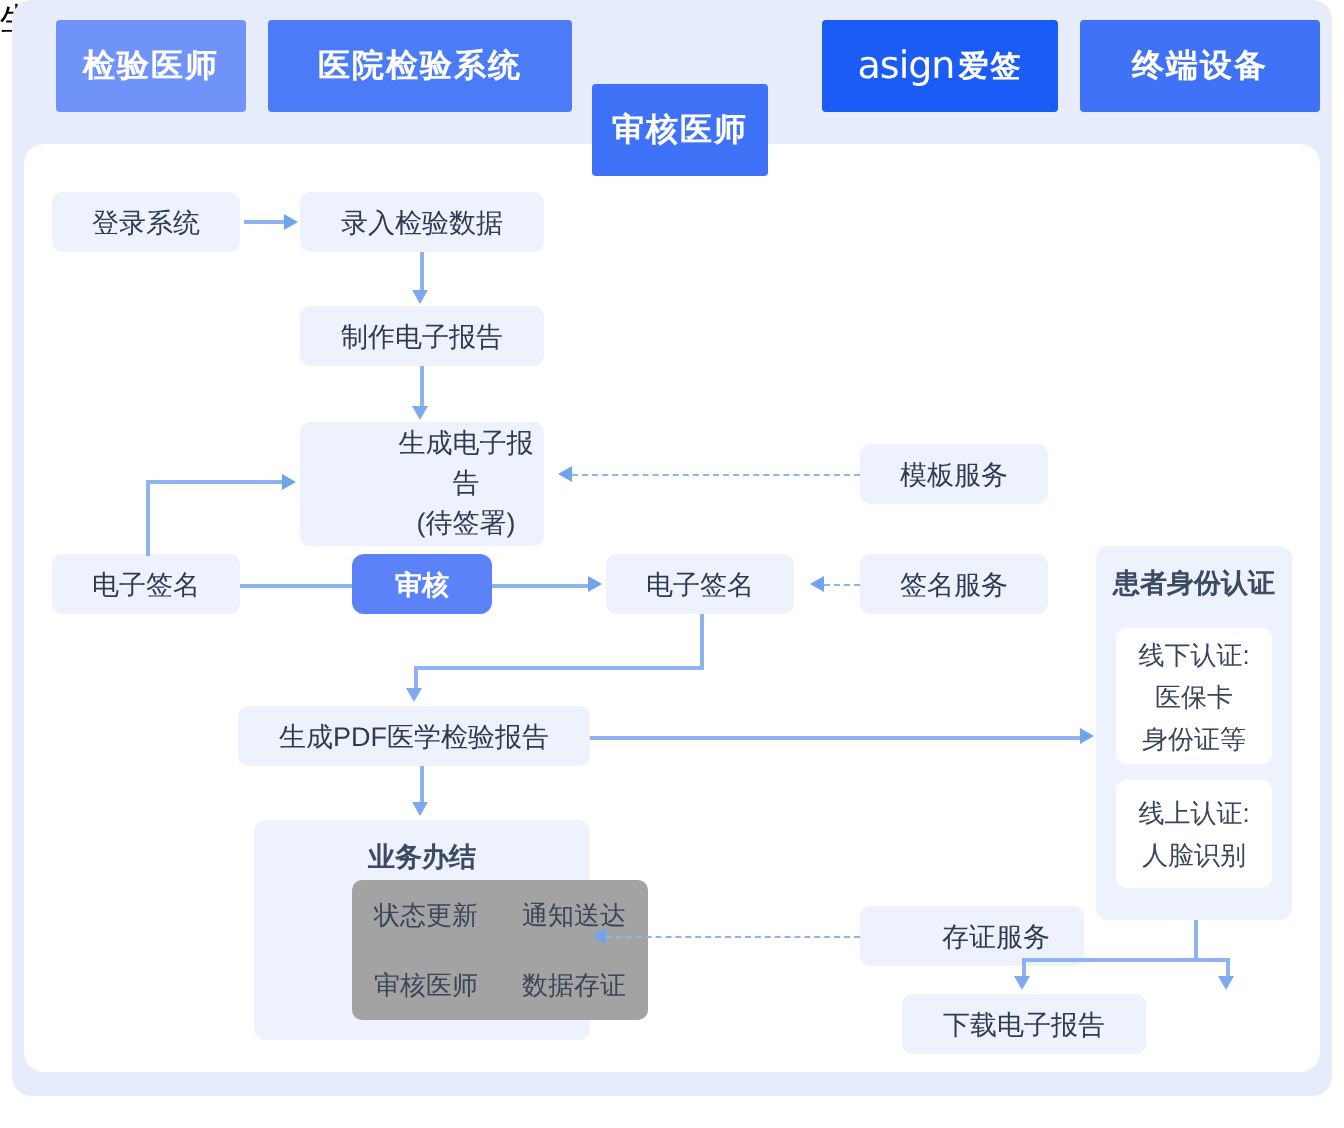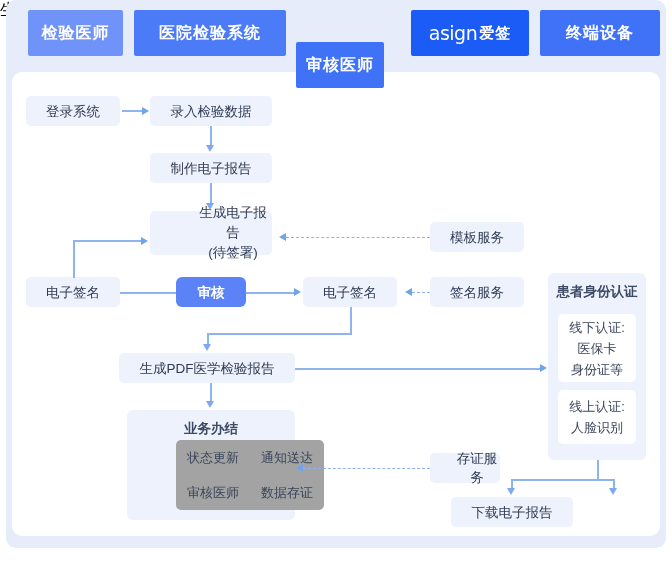--- a/index.html
+++ b/index.html
@@ -109,21 +109,21 @@
   </div>
 
   <div class="node" style="left:150px;top:96px;width:122px;height:30px;">
     <span>录入检验数据</span>
   </div>
 
   <div class="node" style="left:150px;top:153px;width:122px;height:30px;">
     <span>制作电子报告</span>
   </div>
 
-  <div class="node two-line" style="left:150px;top:211px;width:122px;height:44px;white-space:pre-line;padding-left:44px;">
+  <div class="node two-line" style="left:150px;top:211px;width:122px;height:62px;white-space:pre-line;padding-left:44px;">
     <span>生成电子报告
 (待签署)</span>
   </div>
 
   <div class="node" style="left:26px;top:277px;width:94px;height:30px;">
     <span>电子签名</span>
   </div>
 
   <div class="node primary" style="left:176px;top:277px;width:70px;height:30px;">
     <span>审核</span>
@@ -138,21 +138,21 @@
   </div>
 
   <div class="node" style="left:430px;top:222px;width:94px;height:30px;">
     <span>模板服务</span>
   </div>
 
   <div class="node" style="left:119px;top:353px;width:176px;height:30px;">
     <span>生成PDF医学检验报告</span>
   </div>
 
-  <div class="node" style="left:430px;top:453px;width:70px;height:30px;padding-left:24px;">
+  <div class="node" style="left:430px;top:453px;width:112px;height:30px;padding-left:24px;">
     <span>存证服务</span>
   </div>
 
   <div class="node" style="left:451px;top:497px;width:122px;height:30px;">
     <span>下载电子报告</span>
   </div>
 
 
   
   <div class="group" style="left:548px;top:273px;width:98px;height:187px;">

